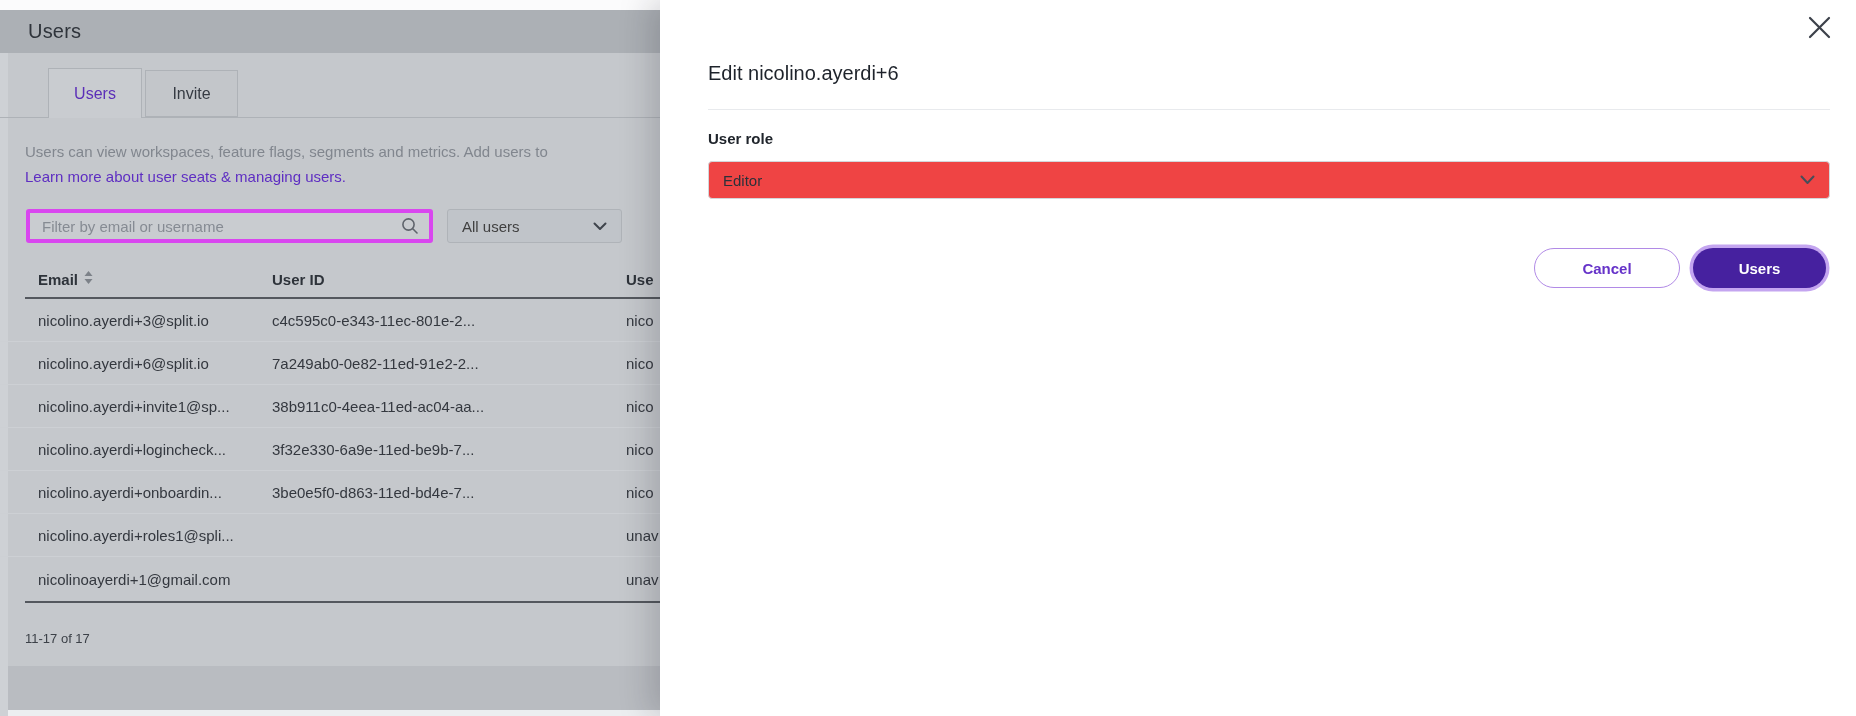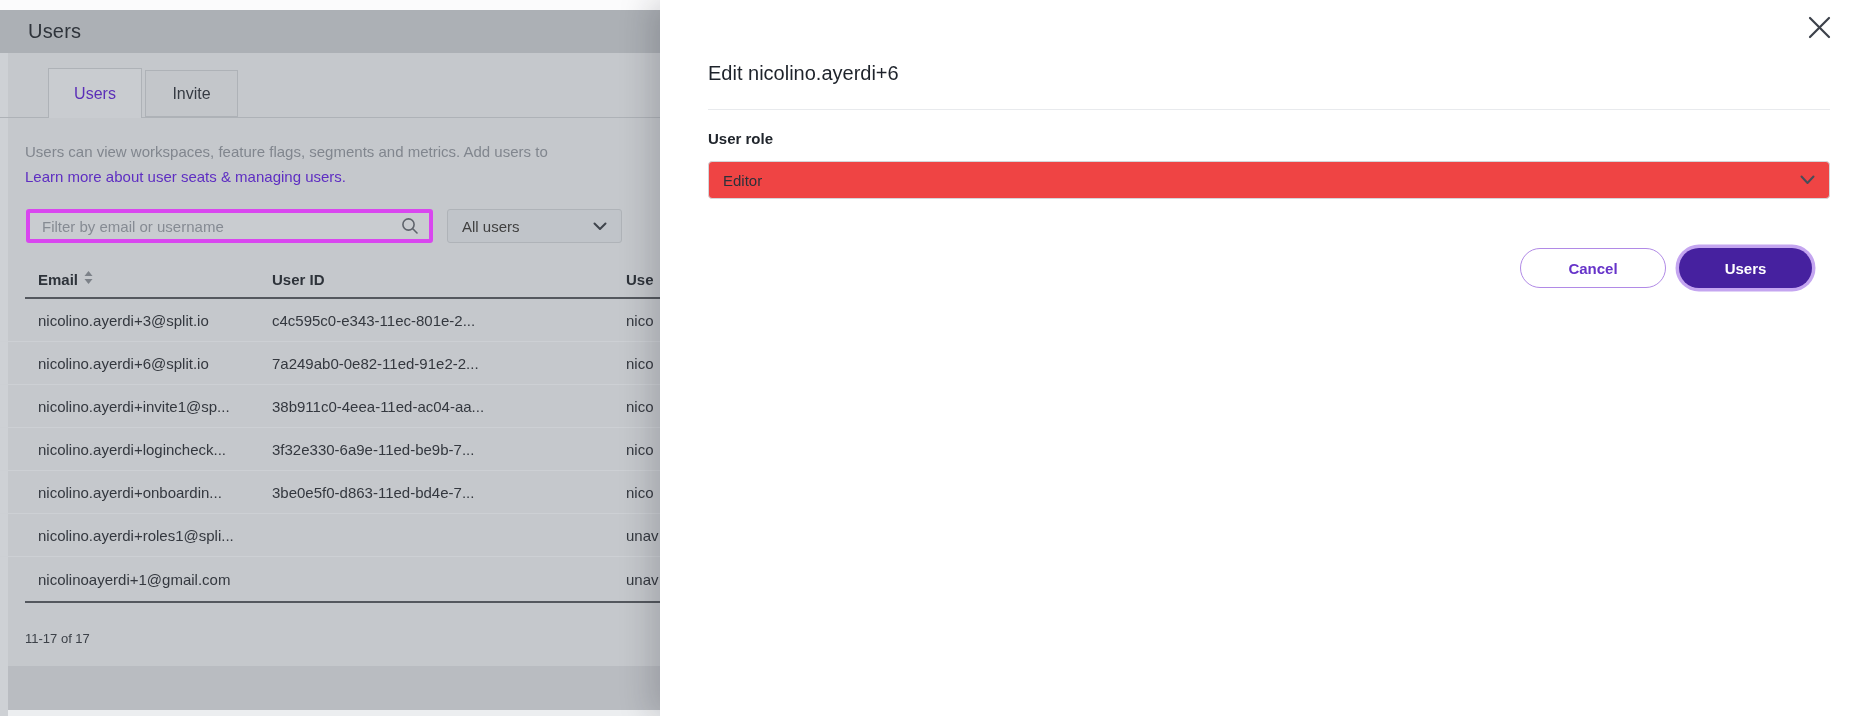--- a/index.html
+++ b/index.html
@@ -64,21 +64,21 @@
     box-shadow: -10px 0 30px rgba(20,24,31,.18); }
   .close-btn { position: absolute; top: 13px; right: 23px; width: 28px; height: 28px;
     display: flex; align-items: center; justify-content: center; cursor: pointer; background: none; border: none; }
   .modal-title { position: absolute; left: 48px; top: 62px; font-size: 20px; font-weight: normal; color: #1e232b; }
   .modal-divider { position: absolute; left: 48px; right: 26px; top: 109px; height: 1px; background: #e8eaed; }
   .role-label { position: absolute; left: 48px; top: 130px; font-size: 15px; font-weight: bold; color: #20252c; }
   .role-select { position: absolute; left: 48px; right: 26px; top: 161px; height: 38px;
     border: 1px solid #d3d6da; border-radius: 4px; background: #ef4444; display: flex;
     align-items: center; padding: 0 14px; font-size: 15px; color: #2b313a; cursor: pointer; }
   .role-select .sel-label { flex: 1; }
-  .modal-actions { position: absolute; top: 248px; right: 40px; display: flex; align-items: flex-end; gap: 13px; }
+  .modal-actions { position: absolute; top: 248px; right: 26px; display: flex; align-items: flex-end; gap: 13px; }
   .btn { height: 40px; border-radius: 20px; font-size: 15px; font-weight: bold;
     font-family: inherit; cursor: pointer; display: flex; align-items: center; justify-content: center; }
   .btn-cancel { width: 146px; background: #ffffff; border: 1.5px solid #b18ae6; color: #6633c9; }
   .btn-save { width: 133px; background: #46219f; border: none; color: #ffffff;
     box-shadow: 0 0 0 3.5px #c4a5f0; margin-right: 4px; }
 </style>
 </head>
 <body>
 
 <div class="left-page">

